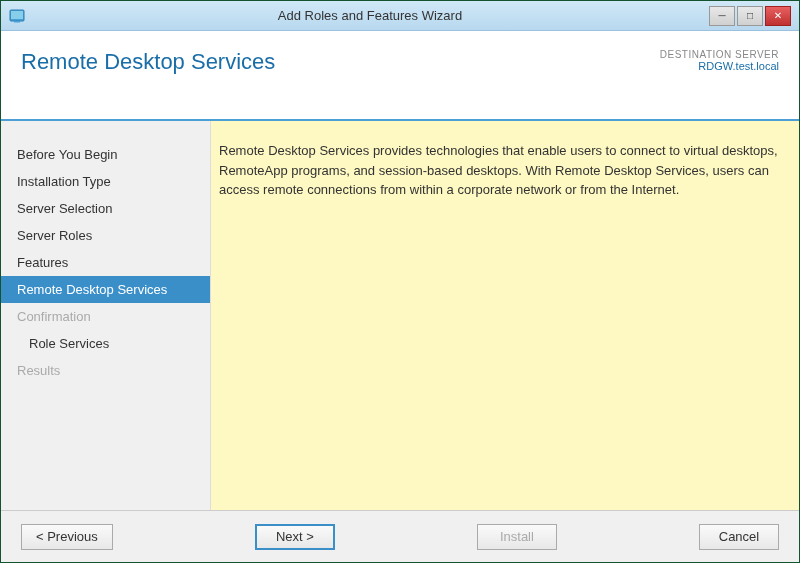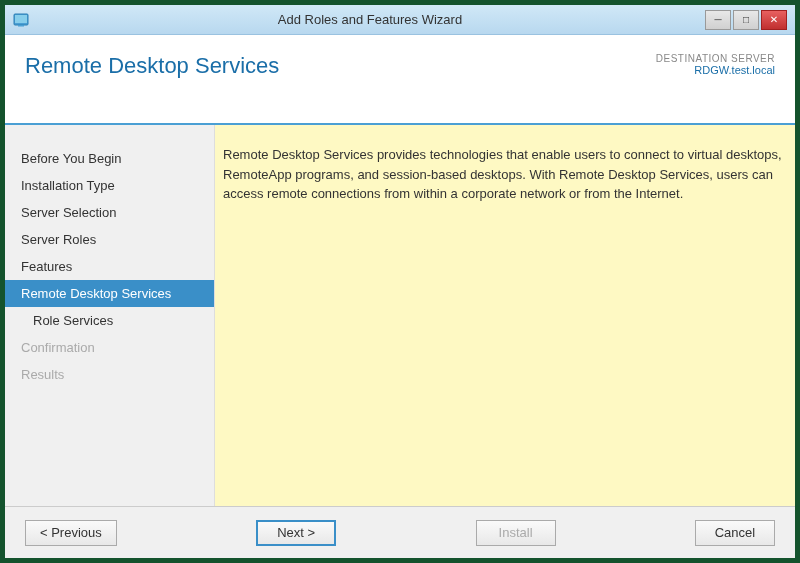--- a/index.html
+++ b/index.html
@@ -9,21 +9,21 @@
       height: 563px;
       font-family: 'Segoe UI', Tahoma, sans-serif;
       font-size: 13px;
       background: #f0f0f0;
       overflow: hidden;
     }
 
     .window {
       width: 800px;
       height: 563px;
-      border: 5px solid #14532d;
+      border: 1px solid #14532d;
       display: flex;
       flex-direction: column;
       background: #fff;
     }
 
     
     .title-bar {
       height: 30px;
       background: linear-gradient(to bottom, #d0e8f7, #b8d8ef);
       display: flex;
@@ -241,25 +241,25 @@
       </div>
       <div class="sidebar-item">
         <span>Server Roles</span>
       </div>
       <div class="sidebar-item">
         <span>Features</span>
       </div>
       <div class="sidebar-item active">
         <span>Remote Desktop Services</span>
       </div>
+      <div class="sidebar-item disabled">
+        <span>Confirmation</span>
+      </div>
       <div class="sidebar-item sub">
         <span>Role Services</span>
-      </div>
-      <div class="sidebar-item disabled">
-        <span>Confirmation</span>
       </div>
       <div class="sidebar-item disabled">
         <span>Results</span>
       </div>
     </div>
 
     <div class="content">
       <p class="content-text">Remote Desktop Services provides technologies that enable users to connect to virtual desktops, RemoteApp programs, and session-based desktops. With Remote Desktop Services, users can access remote connections from within a corporate network or from the Internet.</p>
     </div>
 

